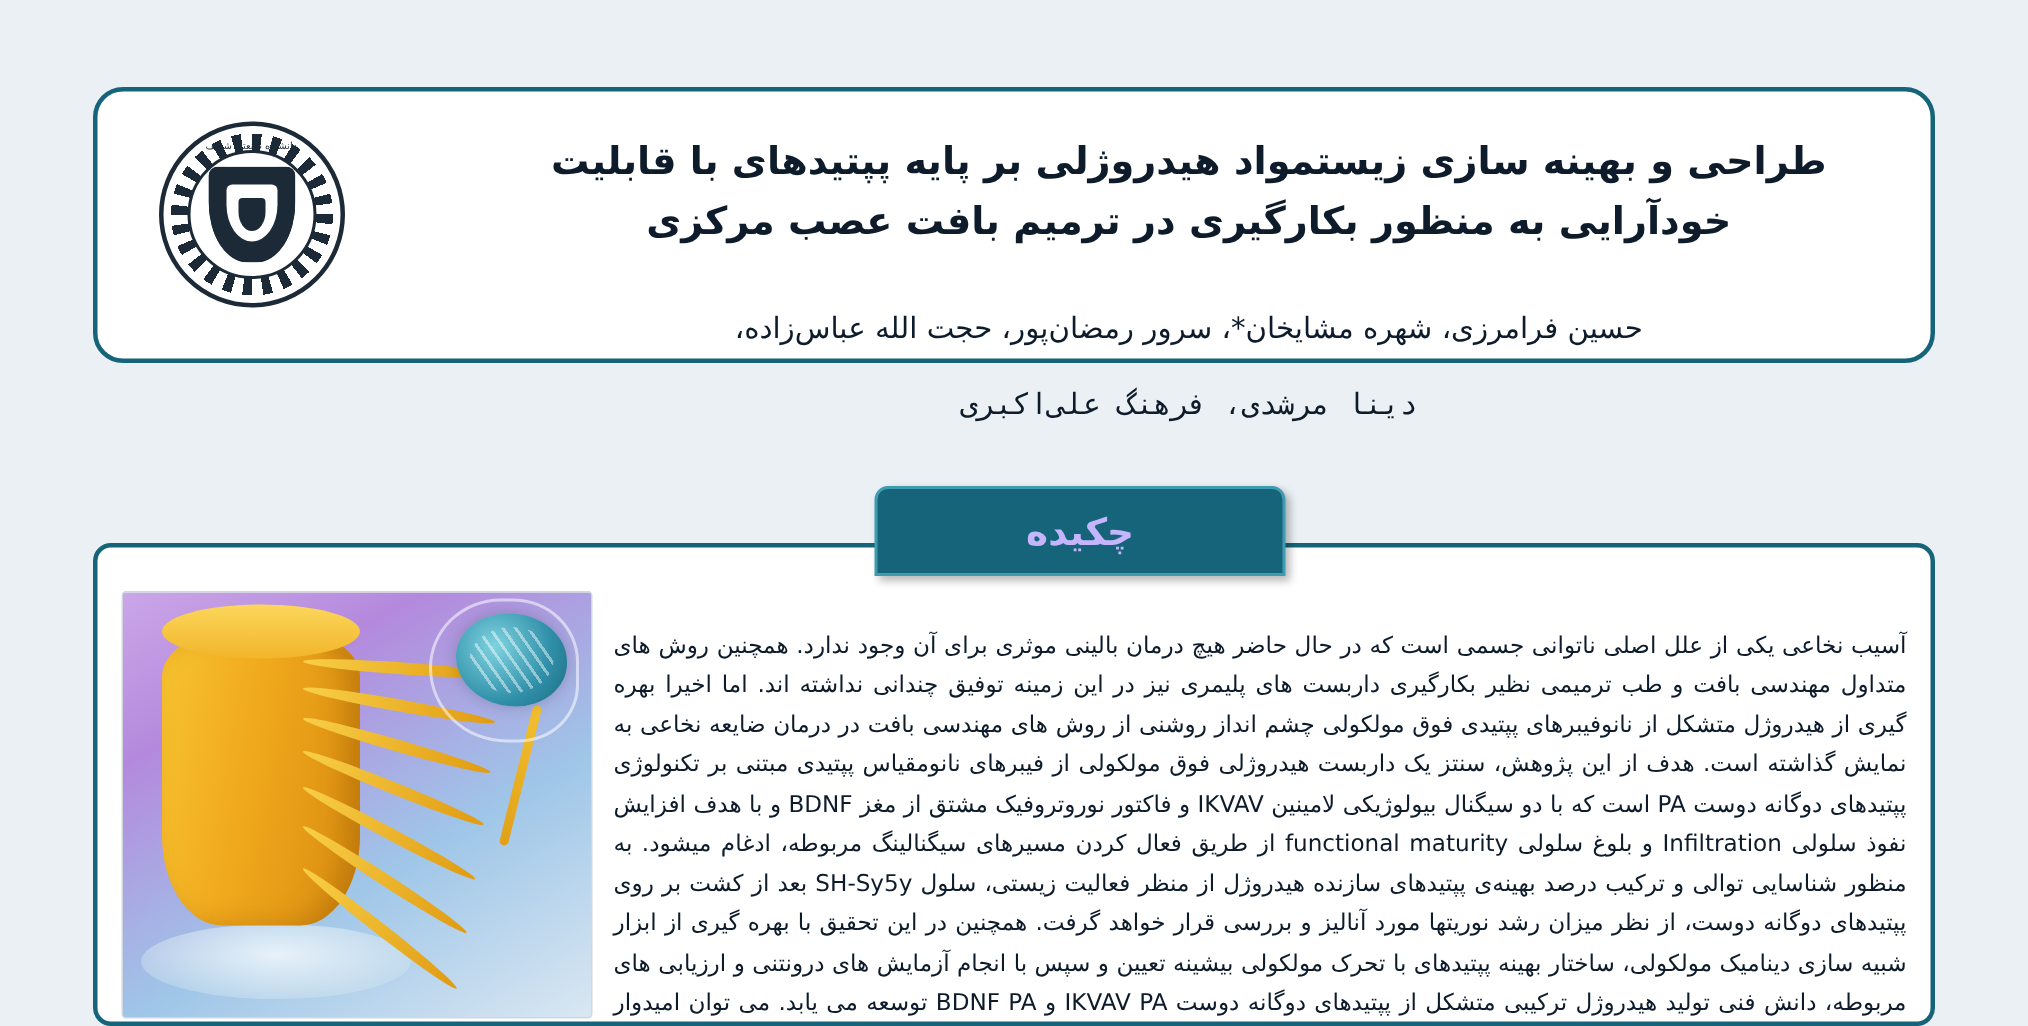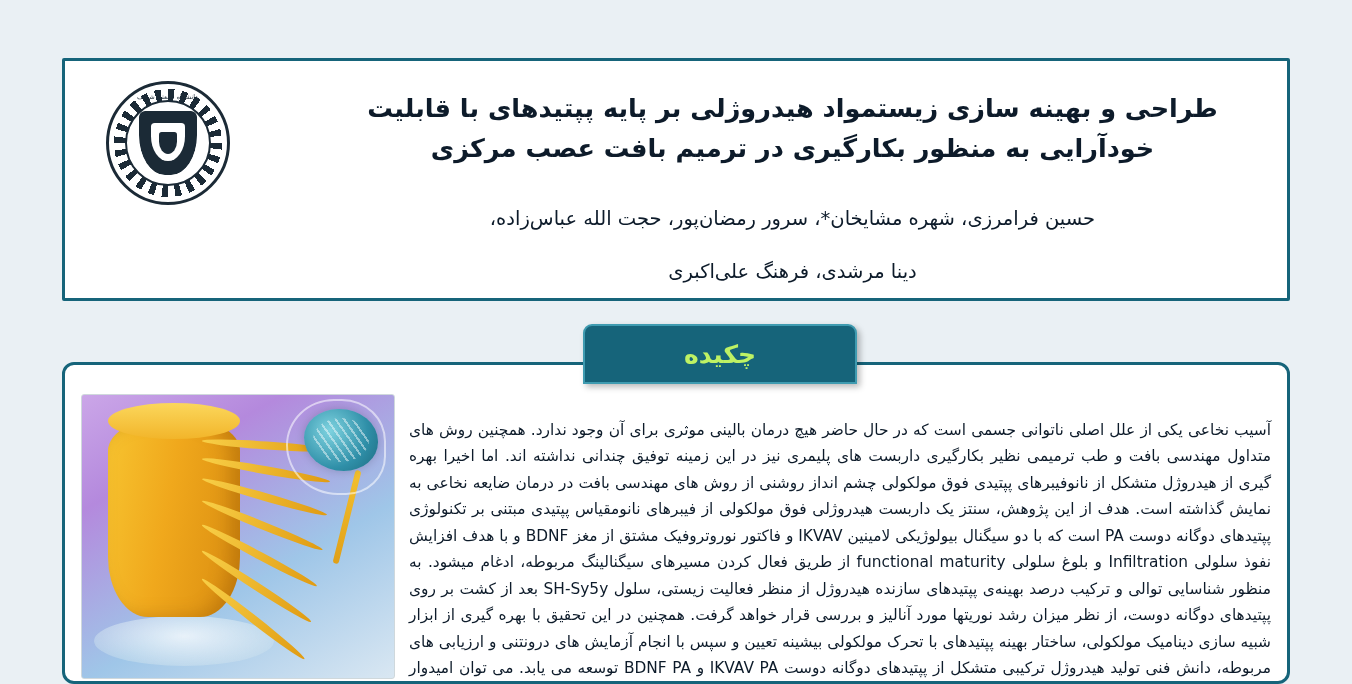--- a/index.html
+++ b/index.html
@@ -20,24 +20,24 @@
     box-sizing: border-box;
     padding: 0;
   }
 
   
   .header-panel {
     position: absolute;
     top: 58px;
     left: 62px;
     right: 62px;
-    height: 243px;
+    height: 184px;
     background: #ffffff;
     border: 3px solid #16647a;
-    border-radius: 2px;
+    border-radius: 20px;
     box-sizing: border-box;
     display: flex;
     flex-direction: row-reverse;
     align-items: flex-start;
   }
 
   .logo-block {
     width: 205px;
     flex: 0 0 205px;
     padding-top: 20px;
@@ -143,41 +143,42 @@
   }
   .author-line {
     font-size: 19.5px;
     color: #0d1b2a;
     line-height: 1.9;
     margin: 16px;
     white-space: nowrap;
   }
   .author-line + .author-line {
     margin-top: 4px;
+    font-family: Liberation Mono, monospace;
   }
 
   
   .section-tab {
     position: absolute;
     top: 324px;
     left: 583px;
     width: 274px;
     height: 60px;
     background: #16647a;
     border: 2px solid #3f9bb0;
     border-radius: 9px 9px 0 0;
     box-shadow: 3px 3px 6px rgba(0,0,0,0.28);
     display: flex;
     align-items: center;
     justify-content: center;
     box-sizing: border-box;
     z-index: 3;
   }
   .section-tab-label {
-    color: #bef264;
+    color: #c4b5fd;
     font-size: 25px;
     font-weight: bold;
     letter-spacing: 1px;
   }
 
   .abstract-panel {
     position: absolute;
     top: 362px;
     left: 62px;
     right: 62px;

